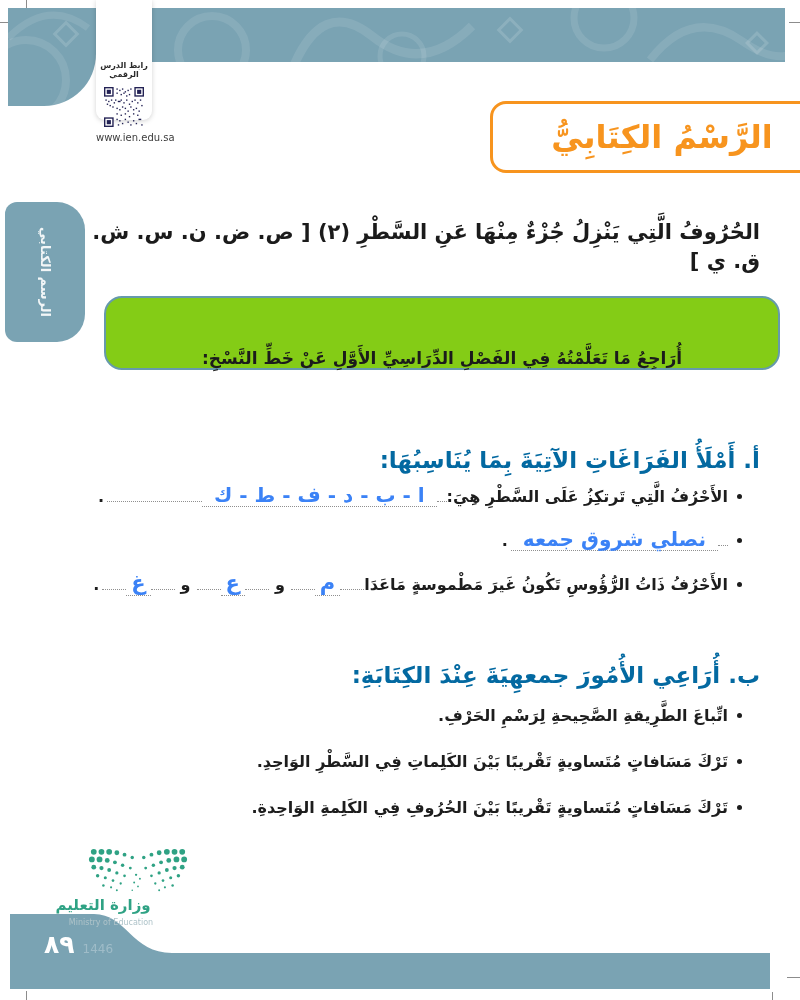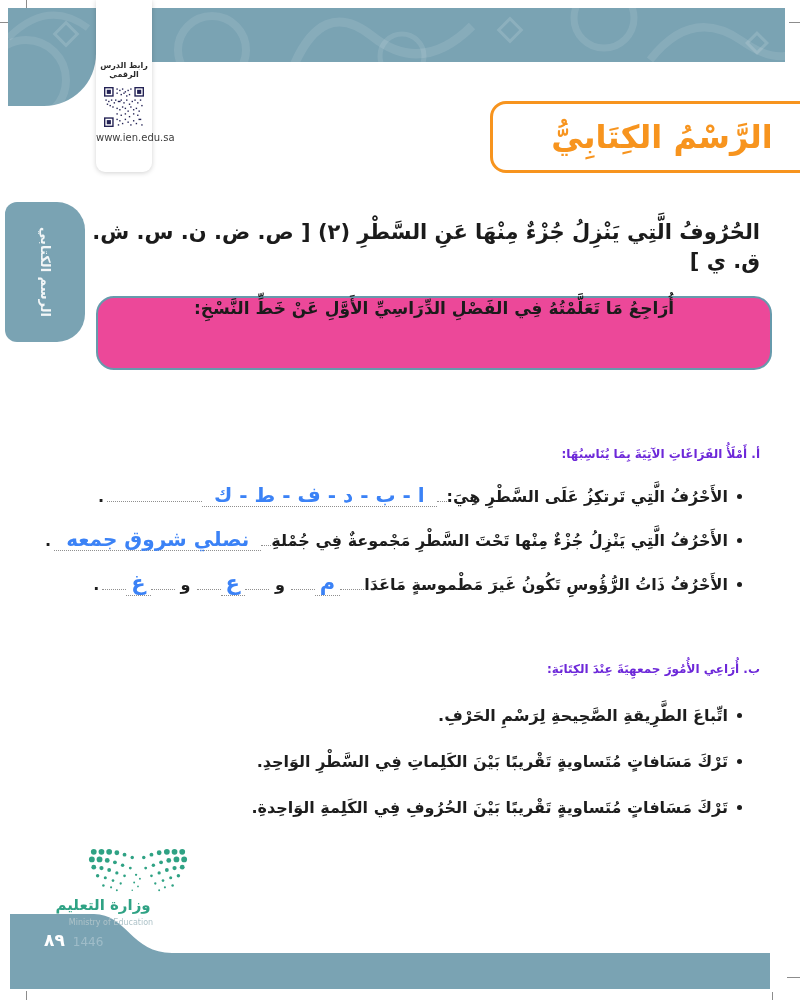--- a/index.html
+++ b/index.html
@@ -15,21 +15,21 @@
   .crop.bl-v { left:26px; bottom:0; width:1px; height:9px; }
   .crop.br-v { left:772px; bottom:0; width:1px; height:8px; }
 
   
   .band-left { position:absolute; left:8px; top:8px; width:88px; height:98px;
                background:#7AA3B3; border-bottom-right-radius:52px; overflow:hidden; }
   .band-right { position:absolute; left:152px; top:8px; width:633px; height:54px;
                 background:#7AA3B3; overflow:hidden; }
   .band-left svg, .band-right svg { position:absolute; inset:0; }
 
-  .qr-card { position:absolute; left:96px; top:0; width:56px; height:172px; background:#ffffff;
+  .qr-card { position:absolute; left:96px; top:0; width:56px; height:120px; background:#ffffff;
              border-radius:0 0 9px 9px; box-shadow:0 1px 5px rgba(0,0,0,.18); z-index:3;
              padding-top:62px; text-align:center; }
   .qr-label { font-size:8px; font-weight:bold; color:#2b2b2b; line-height:1.1; }
   .qr-svg { display:block; margin:7px auto 0; }
   .qr-url { font-size:10px; color:#3c3c3c; margin-top:5px; direction:ltr; }
 
   .title-box { position:absolute; left:490px; top:101px; width:344px; height:72px;
                border:3px solid #F7941E; border-radius:16px; background:#fff;
                display:flex; align-items:center; justify-content:center; }
   .title-text { color:#F7941E; font-size:32px; font-weight:bold; }
@@ -37,27 +37,27 @@
   
   .side-tab { position:absolute; left:5px; top:202px; width:80px; height:140px;
               background:#7AA3B3; border-radius:12px 28px 28px 12px; }
   .side-tab-text { position:absolute; top:50%; left:50%;
                    transform:translate(-50%,-50%) rotate(90deg);
                    color:#f2f6f7; font-size:13px; font-weight:bold; white-space:nowrap; letter-spacing:1px; }
 
   
   .heading { position:absolute; right:40px; left:90px; top:218px; text-align:right;
              color:#1b1b1b; font-size:21px; font-weight:bold; line-height:1.4; }
-  .review-box { position:absolute; left:96px; top:296px; width:676px; height:74px;
-                border:2px solid #669AAC; border-radius:18px; background:#ec4899;
-                display:flex; align-items:flex-start; justify-content:center; }
+  .review-box { position:absolute; left:104px; top:296px; width:676px; height:74px;
+                border:2px solid #669AAC; border-radius:18px; background:#84cc16;
+                display:flex; align-items:flex-end; justify-content:center; }
   .review-text { color:#1b1b1b; font-size:17px; font-weight:bold; }
 
   
-  .sec-header { position:absolute; right:40px; color:#6d28d9; font-size:12px; font-weight:bold; }
+  .sec-header { position:absolute; right:40px; color:#0369a1; font-size:23px; font-weight:bold; }
   .sec-a-header { top:447px; }
   .sec-b-header { top:662px; }
 
   .bullets { position:absolute; right:58px; left:95px; }
   .bullets-a { top:483px; }
   .bullets-b { top:702px; }
   .bullet { display:flex; align-items:baseline; margin-bottom:17px; color:#1d1d1d;
             font-size:16px; font-weight:bold; line-height:1.7; }
   .bullets-b .bullet { margin-bottom:19px; }
   .dot { width:5px; height:5px; border-radius:50%; background:#1d1d1d; flex:none;
@@ -75,21 +75,21 @@
 
   
   .wave { position:absolute; inset:0; pointer-events:none; }
   .logo-dots { position:absolute; left:86px; top:846px; z-index:2; }
   .ministry-ar { position:absolute; left:46px; top:896px; width:114px; text-align:center;
                  color:#2FA284; font-size:15px; font-weight:bold; z-index:2; }
   .ministry-en { position:absolute; left:54px; top:918px; width:114px; text-align:center;
                  color:#aec3c9; font-size:8px; z-index:2; direction:ltr; }
   .page-num-row { position:absolute; left:44px; top:930px; z-index:2; direction:ltr;
                   display:flex; align-items:baseline; }
-  .page-num { color:#ffffff; font-size:17px; font-weight:bold; }
+  .page-num { color:#ffffff; font-size:25px; font-weight:bold; }
   .year-ghost { color:rgba(255,255,255,.28); font-size:12px; margin-left:8px; }
 </style>
 </head>
 <body>
 
 <div class="page">
 
   <span class="crop tl-v"></span>
   <span class="crop tl-h"></span>
   <span class="crop tr-h"></span>
@@ -214,21 +214,20 @@
       <span class="dot"></span>
       <span class="btext">الأَحْرُفُ الَّتِي تَرتكِزُ عَلَى السَّطْرِ هِيَ:</span>
       <span class="seg lead"></span>
       <span class="blank">ا - ب - د - ف - ط - ك</span>
       <span class="fill"></span>
       <span class="period">.</span>
     </div>
 
     <div class="bullet">
       <span class="dot"></span>
-      <span class="btext">الأَحْرُفُ الَّتِي يَنْزِلُ جُزْءٌ مِنْها تَحْتَ السَّطْرِ مَجْموعةٌ فِي جُمْلةِ</span>
       <span class="seg lead"></span>
       <span class="blank">نصلي شروق جمعه</span>
       <span class="period">.</span>
     </div>
 
     <div class="bullet">
       <span class="dot"></span>
       <span class="btext">الأَحْرُفُ ذَاتُ الرُّؤُوسِ تَكُونُ غَيرَ مَطْموسةٍ مَاعَدَا</span>
       <span class="seg"></span>
       <span class="blank small">م</span>

